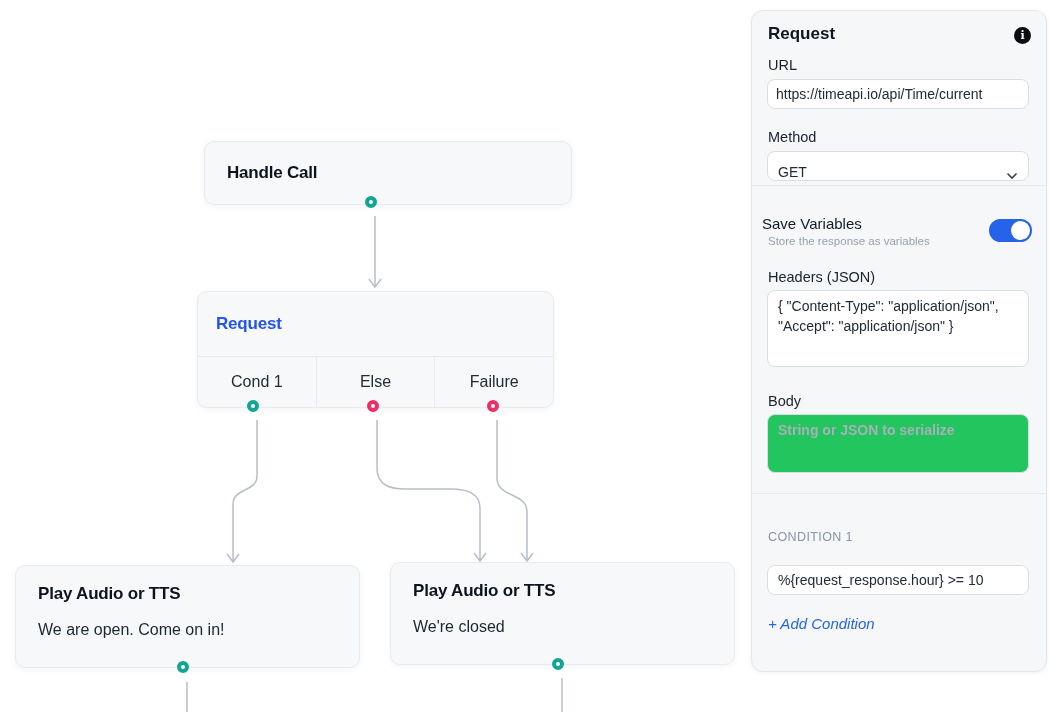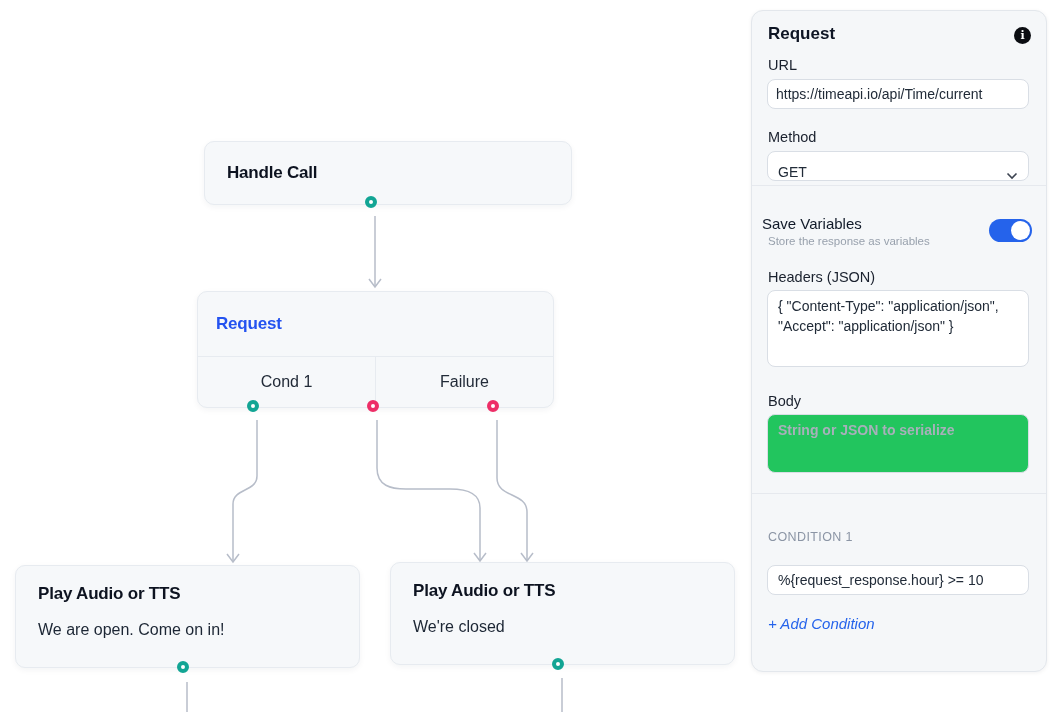--- a/index.html
+++ b/index.html
@@ -128,20 +128,21 @@
   </svg>
 
   <div class="node node-handle-call">
     <div class="node-title">Handle Call</div>
   </div>
 
   <div class="node node-request">
     <div class="req-title">Request</div>
     <div class="branch-row">
       <div class="branch">Cond 1</div>
+      <div class="branch">Else</div>
       <div class="branch">Failure</div>
     </div>
   </div>
 
   <div class="node node-play node-play-open">
     <div class="node-title">Play Audio or TTS</div>
     <div class="node-msg">We are open. Come on in!</div>
   </div>
 
   <div class="node node-play node-play-closed">

